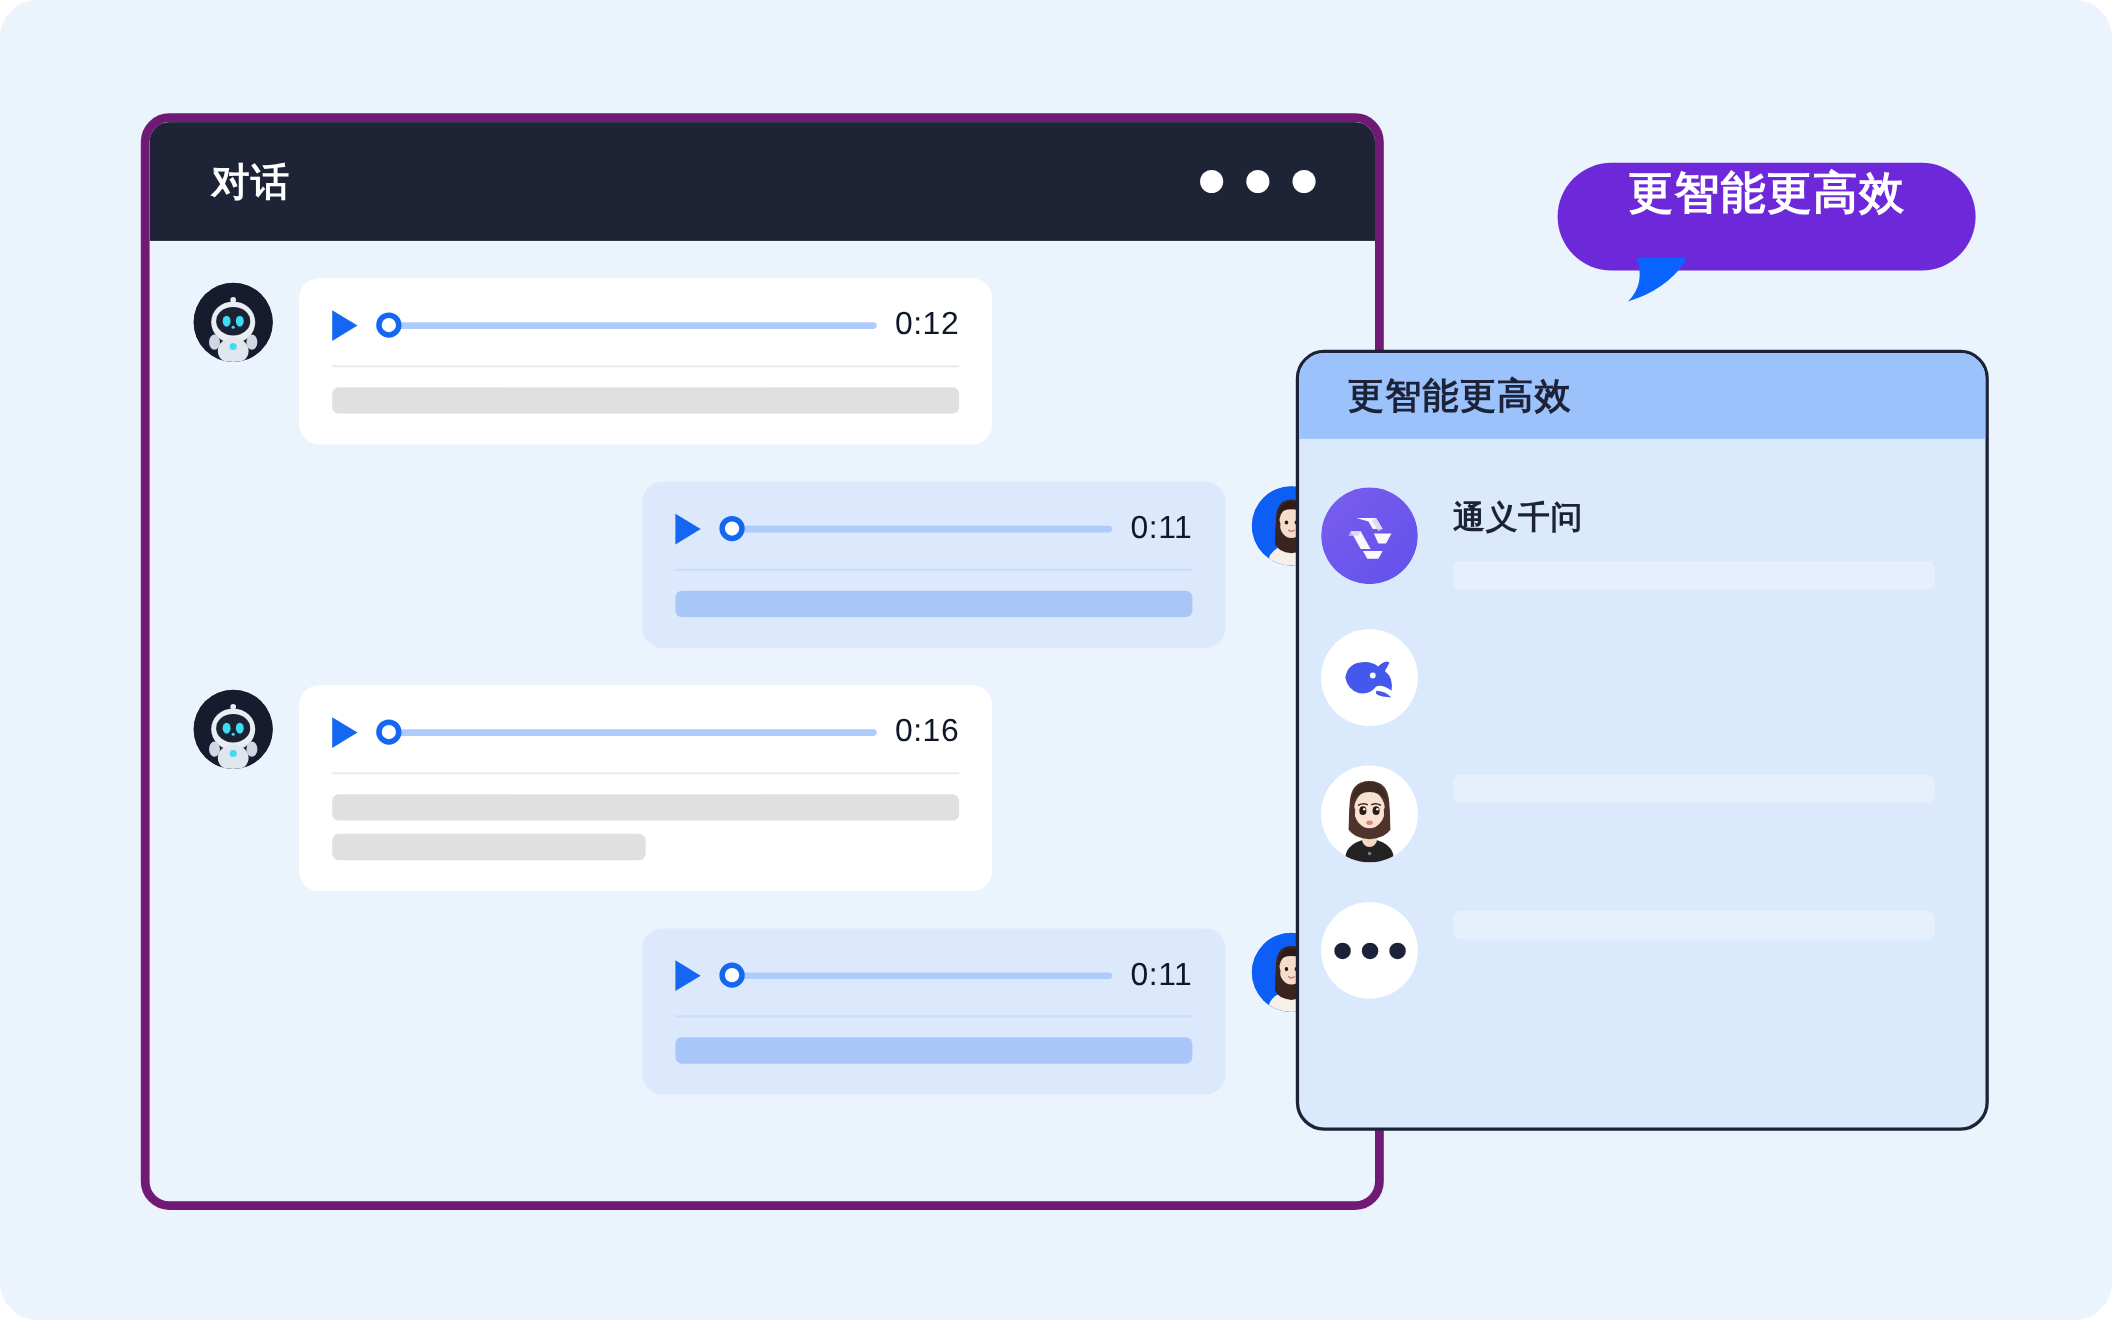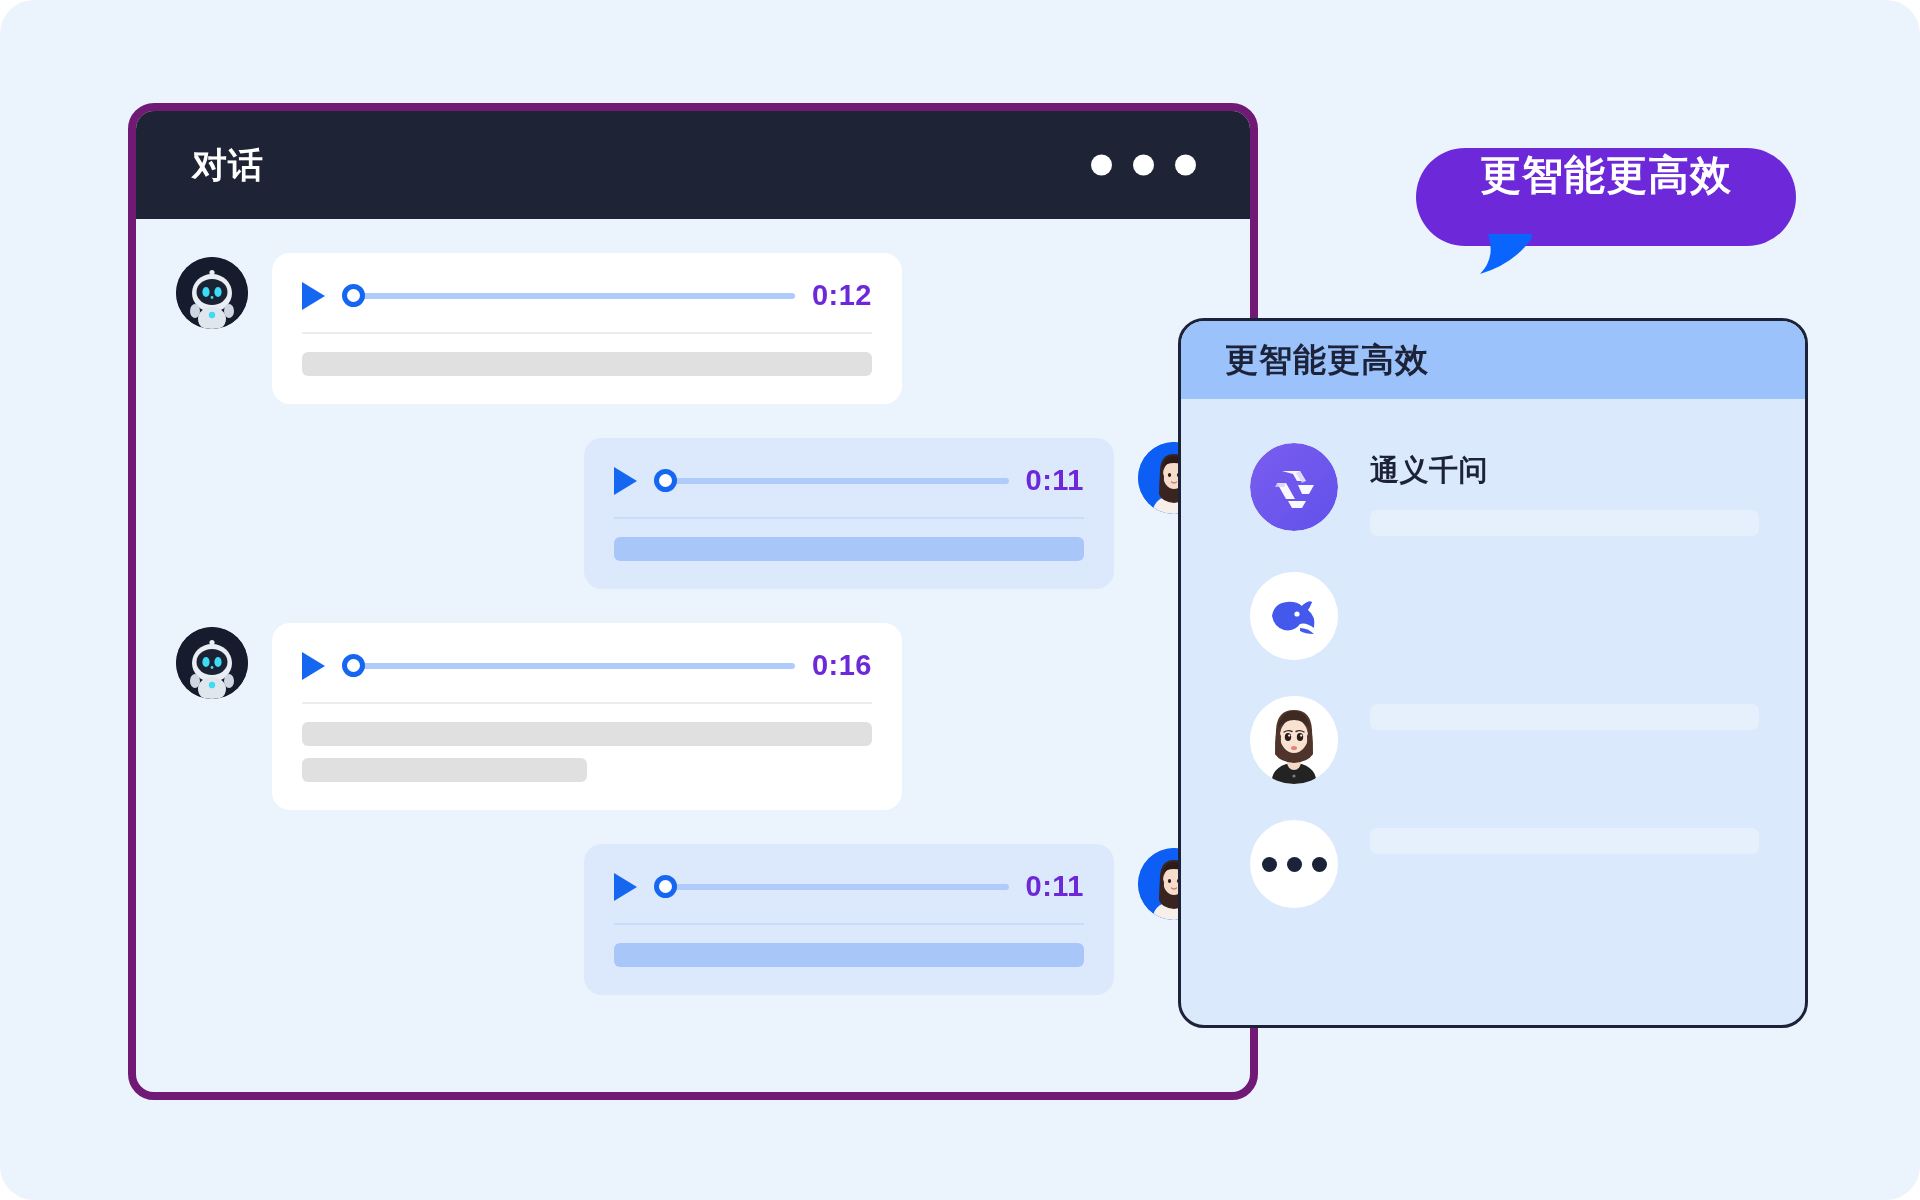--- a/index.html
+++ b/index.html
@@ -132,22 +132,22 @@
     height: 23px;
     border-radius: 50%;
     border: 5px solid #1566f0;
     background: #ffffff;
     z-index: 1;
   }
   .bubble.user .slider-handle { background: #ffffff; }
 
   .duration {
     font-size: 29px;
-    color: #6d28d9;
-    font-weight: 700;
+    color: #0f172a;
+    font-weight: 400;
     flex: 0 0 auto;
     letter-spacing: 0.5px;
   }
 
   .divider {
     height: 2px;
     margin: 20px 0 18px 0;
   }
   .bubble.bot  .divider { background: #ececec; }
   .bubble.user .divider { background: #c9dcfb; }
@@ -213,21 +213,21 @@
     padding-left: 44px;
   }
   .panel-title {
     font-size: 33px;
     font-weight: 700;
     color: #1c2338;
     letter-spacing: 1px;
   }
 
   .panel-body {
-    padding: 44px 46px 30px 69px;
+    padding: 44px 46px 30px 20px;
   }
 
   .model-item {
     display: flex;
     align-items: flex-start;
     margin-bottom: 36px;
   }
   .model-item:last-child { margin-bottom: 0; }
 
   .model-logo {

